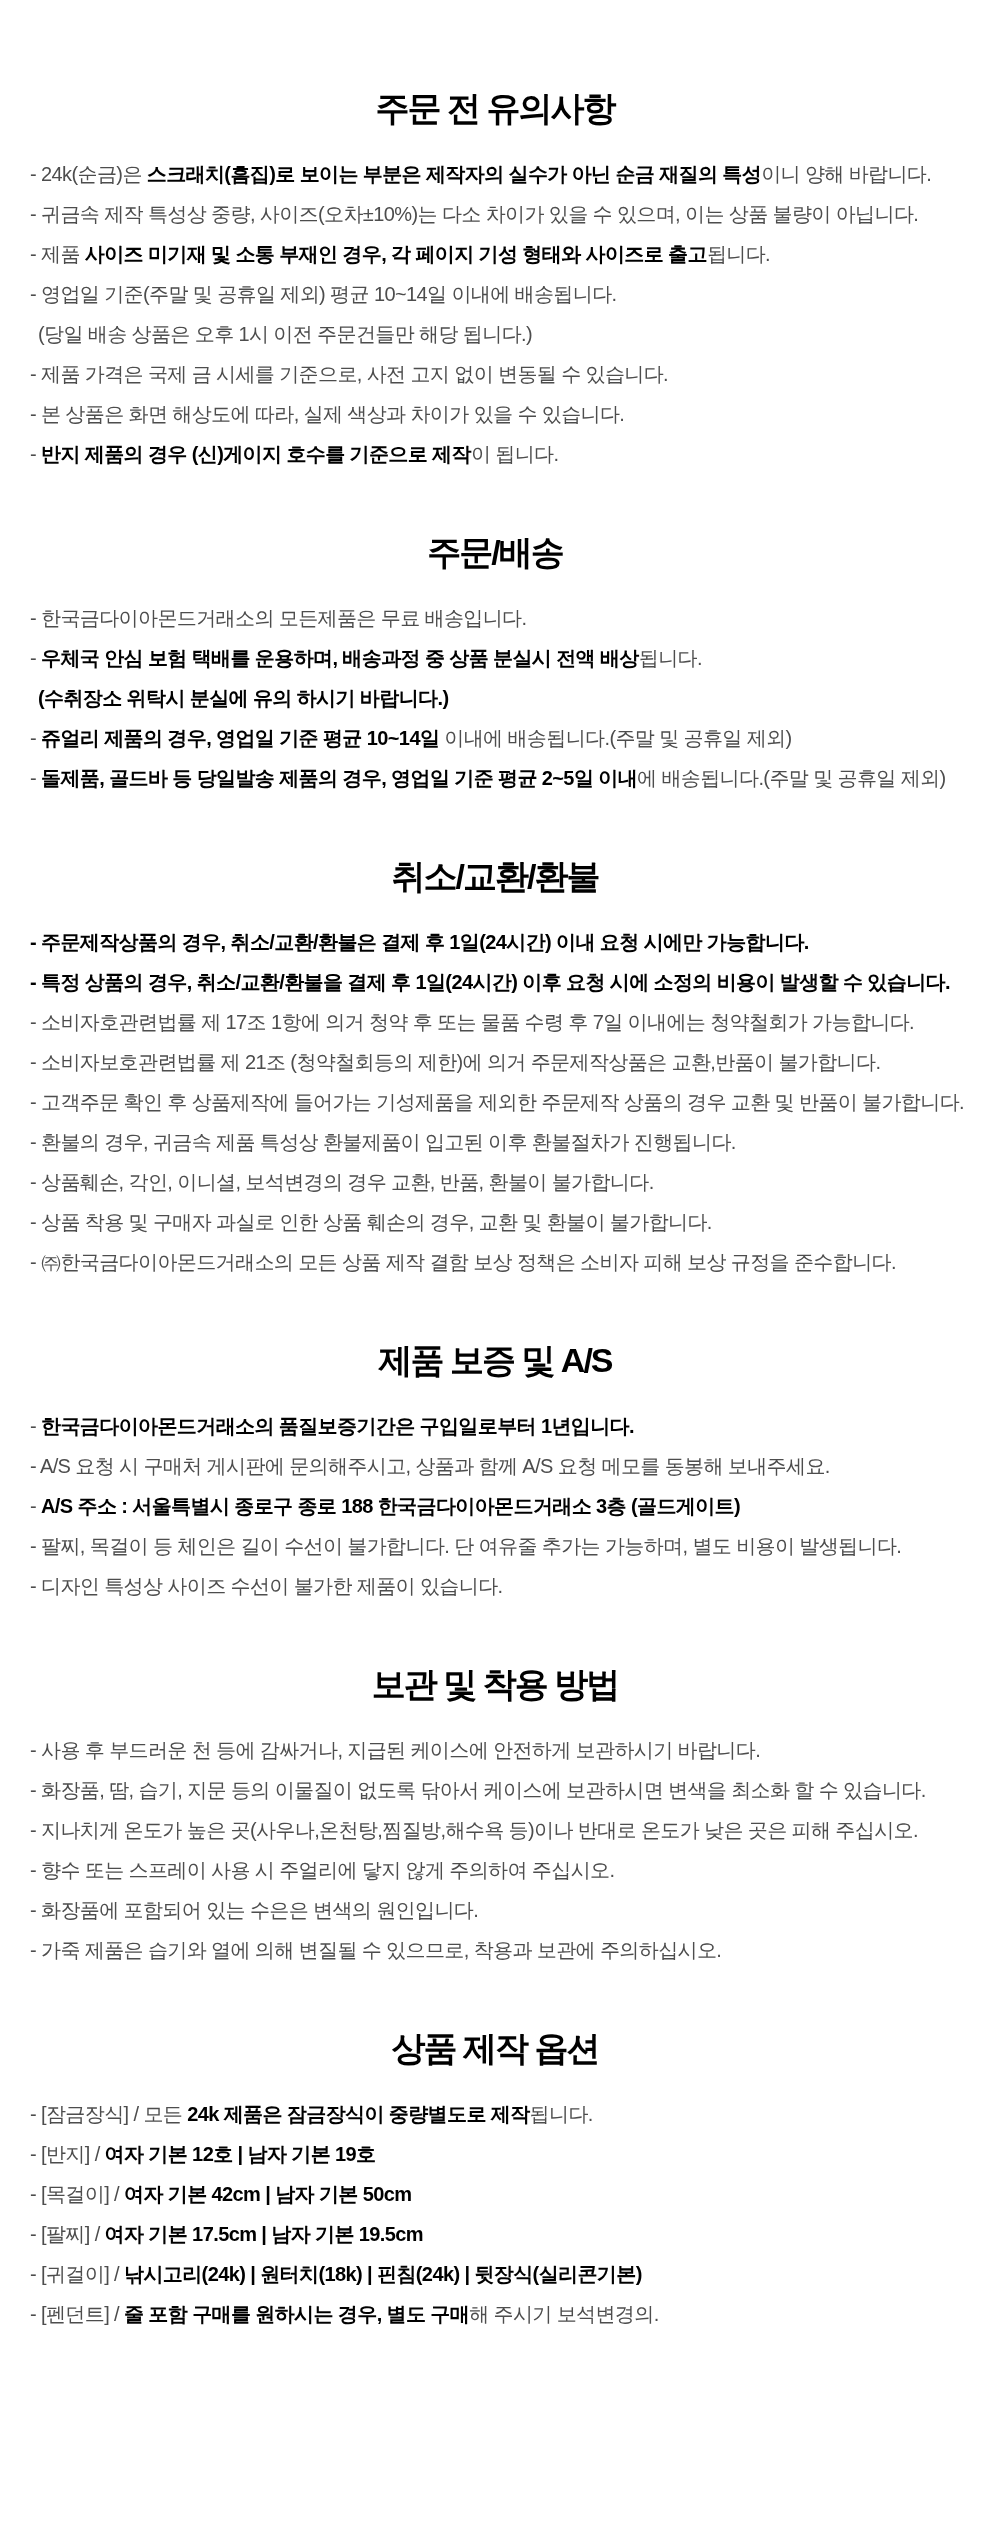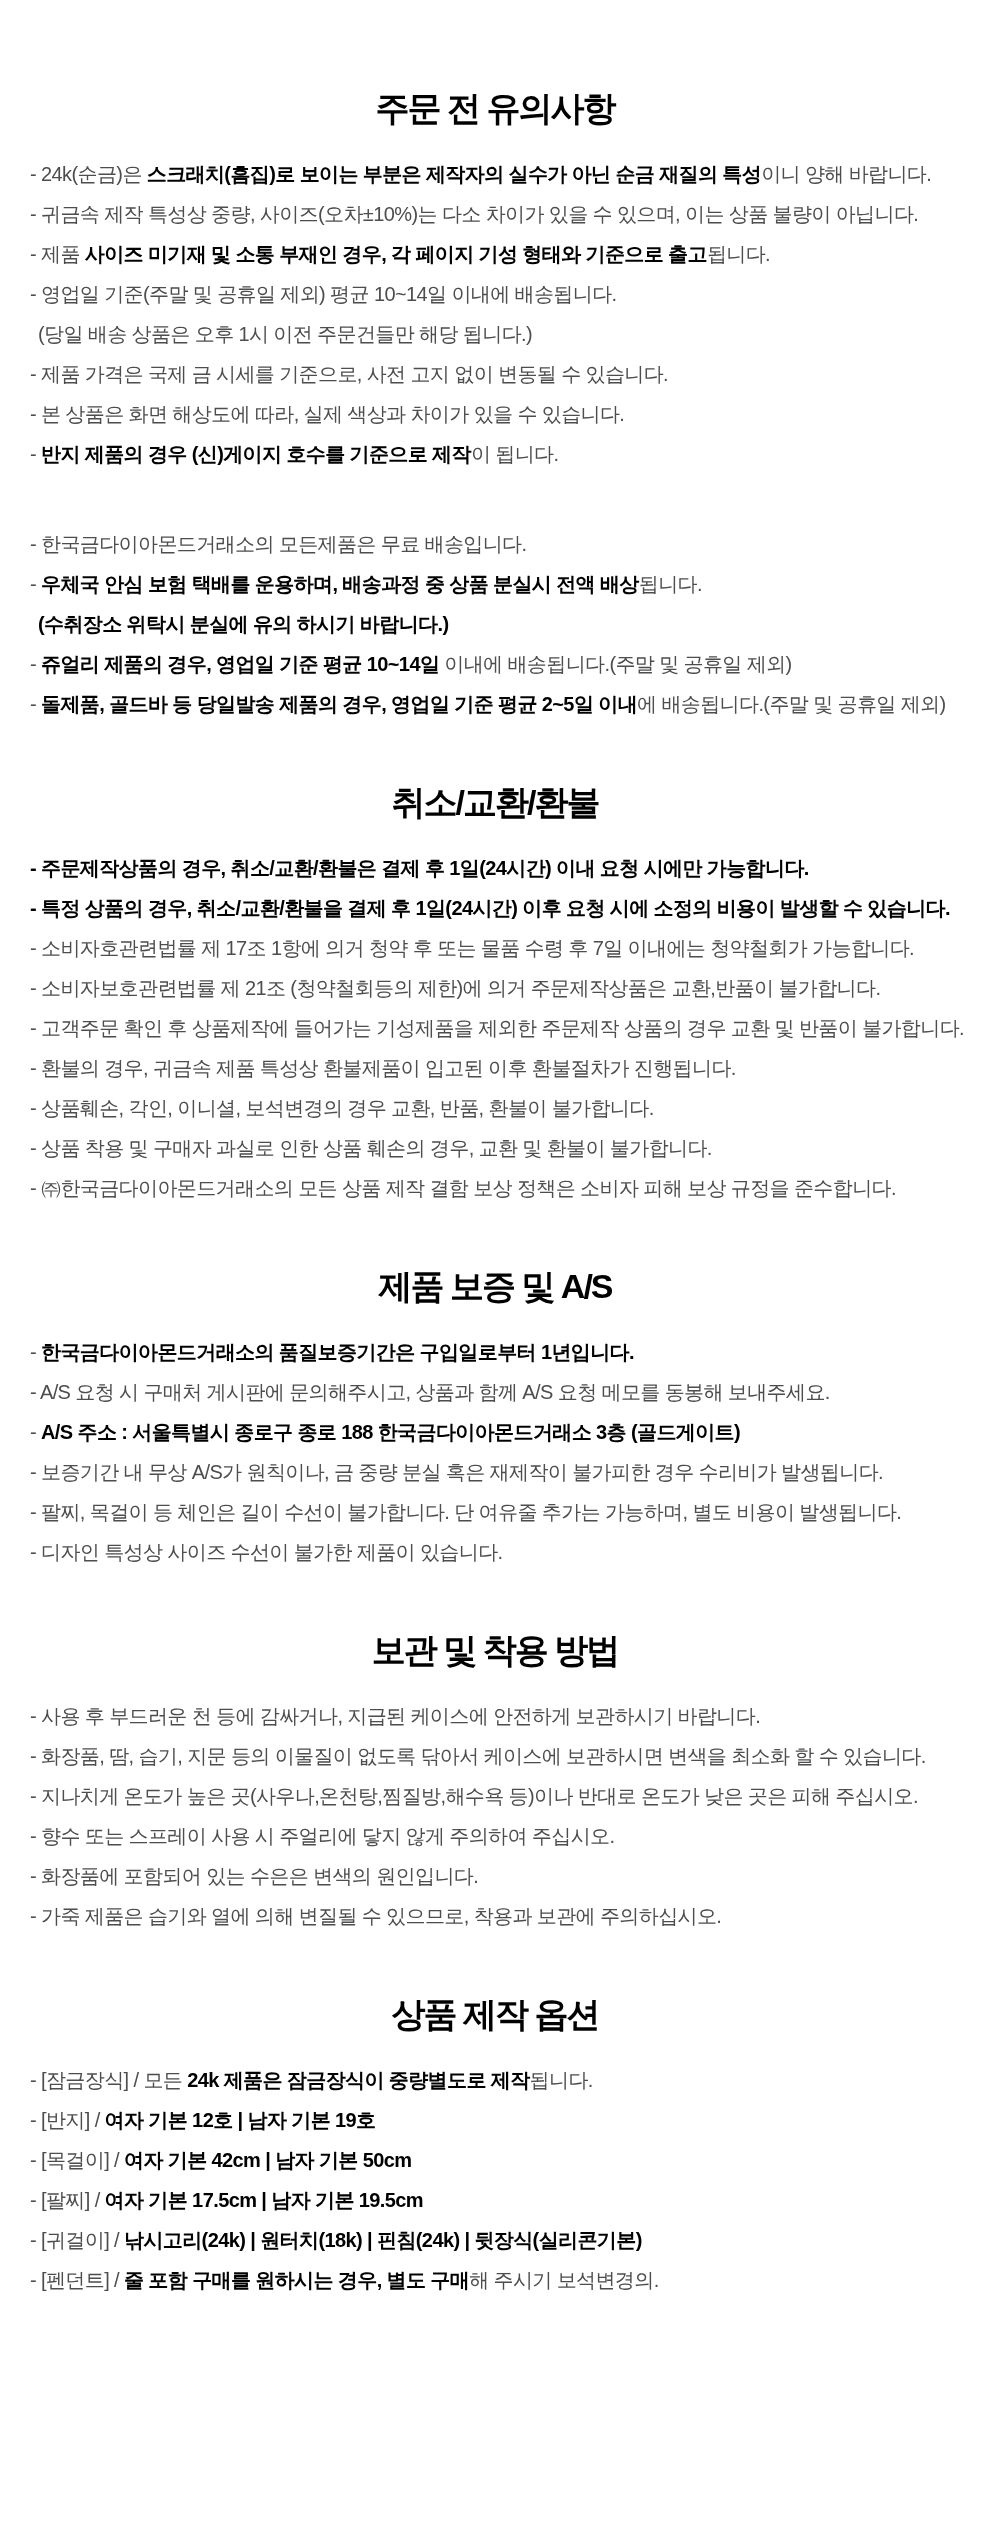--- a/index.html
+++ b/index.html
@@ -46,28 +46,29 @@
   }
 </style>
 </head>
 <body>
 
 <div class="page">
     <section>
       <h2>주문 전 유의사항</h2>
       <p class="item"><span class="r">- 24k(순금)은 </span><span class="b">스크래치(흠집)로 보이는 부분은 제작자의 실수가 아닌 순금 재질의 특성</span><span class="r">이니 양해 바랍니다.</span></p>
       <p class="item"><span class="r">- 귀금속 제작 특성상 중량, 사이즈(오차±10%)는 다소 차이가 있을 수 있으며, 이는 상품 불량이 아닙니다.</span></p>
-      <p class="item"><span class="r">- 제품 </span><span class="b">사이즈 미기재 및 소통 부재인 경우, 각 페이지 기성 형태와 기준으로 출고</span><span class="r">됩니다.</span></p>
+      <p class="item"><span class="r">- 제품 </span><span class="b">사이즈 미기재 및 소통 부재인 경우, 각 페이지 기성 형태와 사이즈로 출고</span><span class="r">됩니다.</span></p>
       <p class="item"><span class="r">- 영업일 기준(주말 및 공휴일 제외) 평균 10~14일 이내에 배송됩니다.</span></p>
       <p class="item indent"><span class="r">(당일 배송 상품은 오후 1시 이전 주문건들만 해당 됩니다.)</span></p>
       <p class="item"><span class="r">- 제품 가격은 국제 금 시세를 기준으로, 사전 고지 없이 변동될 수 있습니다.</span></p>
       <p class="item"><span class="r">- 본 상품은 화면 해상도에 따라, 실제 색상과 차이가 있을 수 있습니다.</span></p>
       <p class="item"><span class="r">- </span><span class="b">반지 제품의 경우 (신)게이지 호수를 기준으로 제작</span><span class="r">이 됩니다.</span></p>
     </section>
     <section>
+      <h2>주문/배송</h2>
       <p class="item"><span class="r">- 한국금다이아몬드거래소의 모든제품은 무료 배송입니다.</span></p>
       <p class="item"><span class="r">- </span><span class="b">우체국 안심 보험 택배를 운용하며, 배송과정 중 상품 분실시 전액 배상</span><span class="r">됩니다.</span></p>
       <p class="item indent"><span class="b">(수취장소 위탁시 분실에 유의 하시기 바랍니다.)</span></p>
       <p class="item"><span class="r">- </span><span class="b">쥬얼리 제품의 경우, 영업일 기준 평균 10~14일</span><span class="r"> 이내에 배송됩니다.(주말 및 공휴일 제외)</span></p>
       <p class="item"><span class="r">- </span><span class="b">돌제품, 골드바 등 당일발송 제품의 경우, 영업일 기준 평균 2~5일 이내</span><span class="r">에 배송됩니다.(주말 및 공휴일 제외)</span></p>
     </section>
     <section>
       <h2>취소/교환/환불</h2>
       <p class="item"><span class="b">- 주문제작상품의 경우, 취소/교환/환불은 결제 후 1일(24시간) 이내 요청 시에만 가능합니다.</span></p>
       <p class="item"><span class="b">- 특정 상품의 경우, 취소/교환/환불을 결제 후 1일(24시간) 이후 요청 시에 소정의 비용이 발생할 수 있습니다.</span></p>
@@ -77,21 +78,20 @@
       <p class="item"><span class="r">- 환불의 경우, 귀금속 제품 특성상 환불제품이 입고된 이후 환불절차가 진행됩니다.</span></p>
       <p class="item"><span class="r">- 상품훼손, 각인, 이니셜, 보석변경의 경우 교환, 반품, 환불이 불가합니다.</span></p>
       <p class="item"><span class="r">- 상품 착용 및 구매자 과실로 인한 상품 훼손의 경우, 교환 및 환불이 불가합니다.</span></p>
       <p class="item"><span class="r">- ㈜한국금다이아몬드거래소의 모든 상품 제작 결함 보상 정책은 소비자 피해 보상 규정을 준수합니다.</span></p>
     </section>
     <section>
       <h2>제품 보증 및 A/S</h2>
       <p class="item"><span class="r">- </span><span class="b">한국금다이아몬드거래소의 품질보증기간은 구입일로부터 1년입니다.</span></p>
       <p class="item"><span class="r">- A/S 요청 시 구매처 게시판에 문의해주시고, 상품과 함께 A/S 요청 메모를 동봉해 보내주세요.</span></p>
       <p class="item"><span class="r">- </span><span class="b">A/S 주소 : 서울특별시 종로구 종로 188 한국금다이아몬드거래소 3층 (골드게이트)</span></p>
-      <p class="item"><span class="r">- 보증기간 내 무상 A/S가 원칙이나, 금 중량 분실 혹은 재제작이 불가피한 경우 수리비가 발생됩니다.</span></p>
       <p class="item"><span class="r">- 팔찌, 목걸이 등 체인은 길이 수선이 불가합니다. 단 여유줄 추가는 가능하며, 별도 비용이 발생됩니다.</span></p>
       <p class="item"><span class="r">- 디자인 특성상 사이즈 수선이 불가한 제품이 있습니다.</span></p>
     </section>
     <section>
       <h2>보관 및 착용 방법</h2>
       <p class="item"><span class="r">- 사용 후 부드러운 천 등에 감싸거나, 지급된 케이스에 안전하게 보관하시기 바랍니다.</span></p>
       <p class="item"><span class="r">- 화장품, 땀, 습기, 지문 등의 이물질이 없도록 닦아서 케이스에 보관하시면 변색을 최소화 할 수 있습니다.</span></p>
       <p class="item"><span class="r">- 지나치게 온도가 높은 곳(사우나,온천탕,찜질방,해수욕 등)이나 반대로 온도가 낮은 곳은 피해 주십시오.</span></p>
       <p class="item"><span class="r">- 향수 또는 스프레이 사용 시 주얼리에 닿지 않게 주의하여 주십시오.</span></p>
       <p class="item"><span class="r">- 화장품에 포함되어 있는 수은은 변색의 원인입니다.</span></p>

